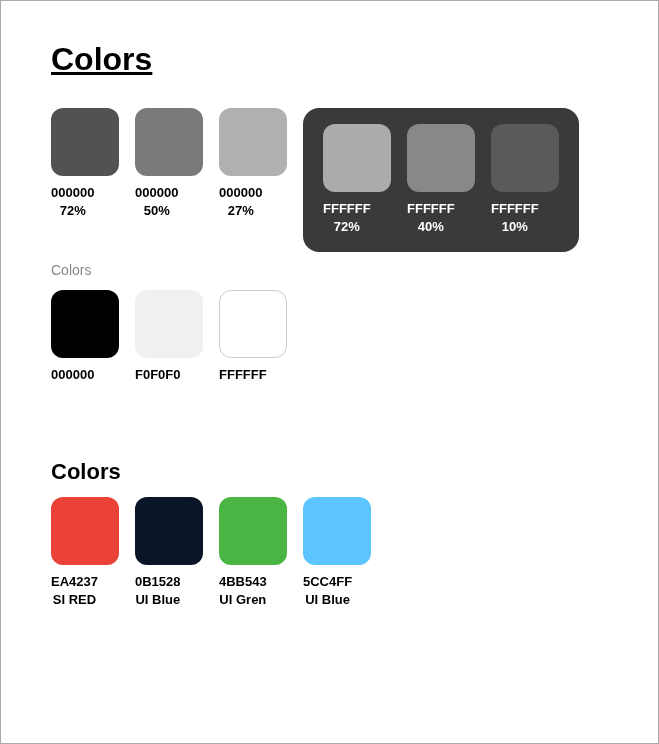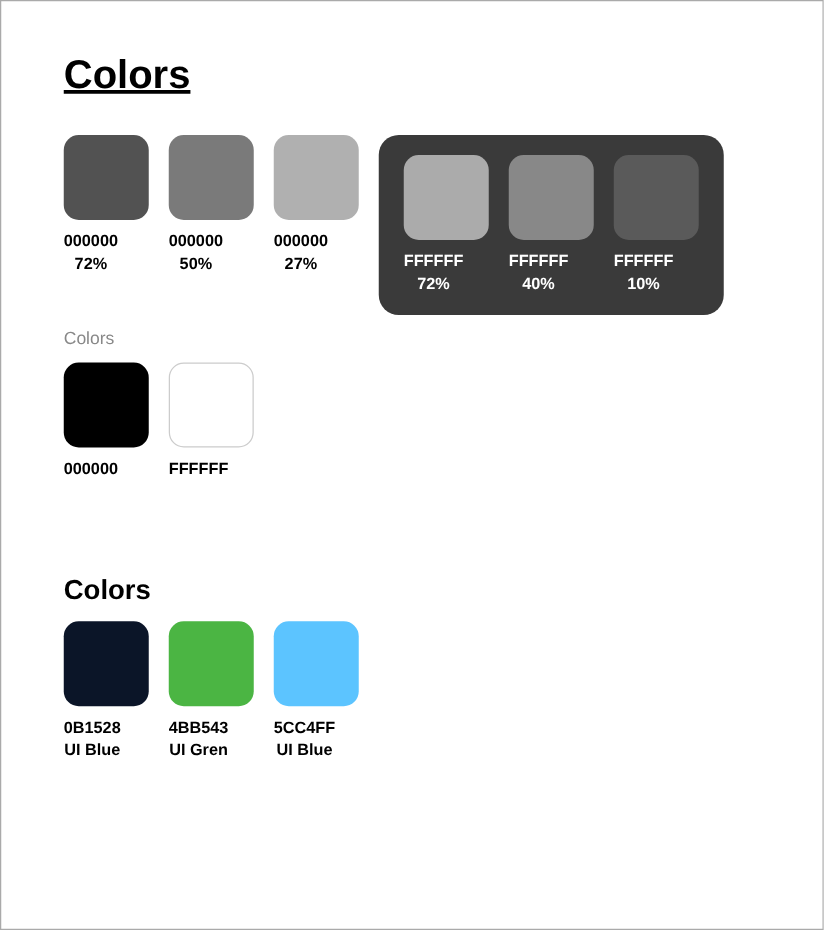--- a/index.html
+++ b/index.html
@@ -130,32 +130,40 @@
     </div>
 
     <div class="solid-section">
       <div class="sub-label">Colors</div>
       <div class="swatch-row">
         <div class="swatch-item">
           <div class="swatch" style="background:#000000;"></div>
           <div class="swatch-label">000000</div>
         </div>
         <div class="swatch-item">
+          <div class="swatch" style="background:#f0f0f0;"></div>
+          <div class="swatch-label">F0F0F0</div>
+        </div>
+        <div class="swatch-item">
           <div class="swatch" style="background:#ffffff; border: 1.5px solid #ccc;"></div>
           <div class="swatch-label">FFFFFF</div>
         </div>
       </div>
     </div>
   </div>
 
   <div class="divider-space"></div>
 
   <div class="colors-section">
     <h2 class="section-title">Colors</h2>
     <div class="swatch-row" style="margin-top:12px;">
+      <div class="swatch-item">
+        <div class="swatch" style="background:#EA4237;"></div>
+        <div class="swatch-label">EA4237<br>SI RED</div>
+      </div>
       <div class="swatch-item">
         <div class="swatch" style="background:#0B1528;"></div>
         <div class="swatch-label">0B1528<br>UI Blue</div>
       </div>
       <div class="swatch-item">
         <div class="swatch" style="background:#4BB543;"></div>
         <div class="swatch-label">4BB543<br>UI Gren</div>
       </div>
       <div class="swatch-item">
         <div class="swatch" style="background:#5CC4FF;"></div>

